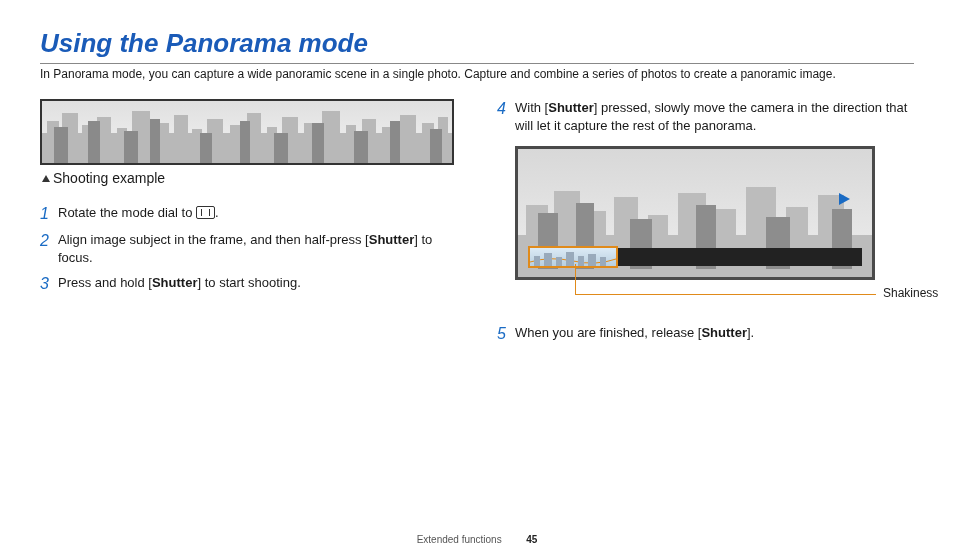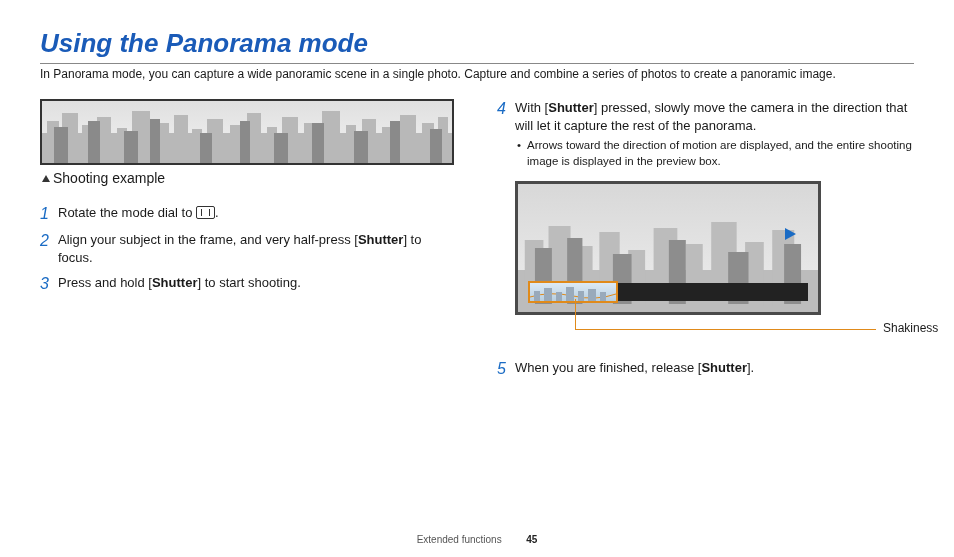--- a/index.html
+++ b/index.html
@@ -111,21 +111,21 @@
   .mode-icon:before, .mode-icon:after {
     content: "";
     position: absolute;
     top: 2px; bottom: 2px;
     width: 1px;
     background: #333;
   }
   .mode-icon:before { left: 4px; }
   .mode-icon:after { right: 4px; }
   .preview-box {
-    width: 306px;
+    width: 360px;
     margin: 6px 0 0 18px;
     position: relative;
   }
   .preview-frame {
     border: 3px solid #4a4a4a;
     background: linear-gradient(#d8d8d8,#eee);
     height: 128px;
     position: relative;
     overflow: hidden;
   }
@@ -239,41 +239,40 @@
     <div class="step">
       <div class="step-num">1</div>
       <div class="step-body">
         <span>Rotate the mode dial to </span><span class="mode-icon"></span><span>.</span>
       </div>
     </div>
 
     <div class="step">
       <div class="step-num">2</div>
       <div class="step-body">
-        <span>Align your subject in the frame, and very half-press [</span><b>Shutter</b><span>] to focus.</span>
+        <span>Align image subject in the frame, and then half-press [</span><b>Shutter</b><span>] to focus.</span>
       </div>
     </div>
 
     <div class="step">
       <div class="step-num">3</div>
       <div class="step-body">
         <span>Press and hold [</span><b>Shutter</b><span>] to start shooting.</span>
       </div>
     </div>
 
   </div>
 
   <div class="col">
 
     <div class="step">
       <div class="step-num">4</div>
       <div class="step-body">
         <span>With [</span><b>Shutter</b><span>] pressed, slowly move the camera in the direction that will let it capture the rest of the panorama.</span>
         <ul class="sub">
-          <li>Arrows toward the direction of motion are displayed, and the entire shooting image is displayed in the preview box.</li>
         </ul>
       </div>
     </div>
 
     <div class="preview-box">
       <div class="preview-frame">
         <svg class="preview-sky" width="100%" height="100%" viewBox="0 0 354 128" preserveAspectRatio="none" style="position:absolute;inset:0">
           <g fill="#bcbcbc">
             <rect x="0" y="86" width="354" height="42"></rect>
             <rect x="8" y="56" width="22" height="60"></rect>

